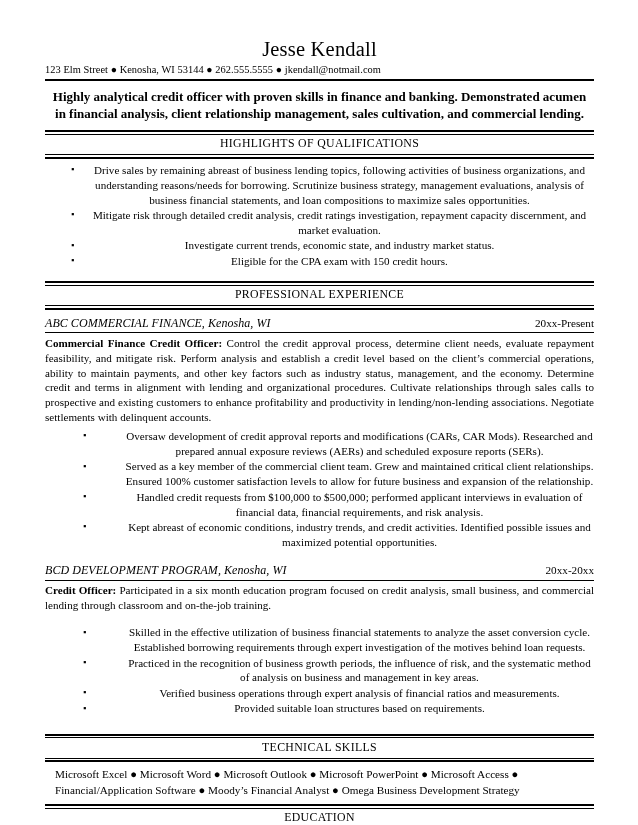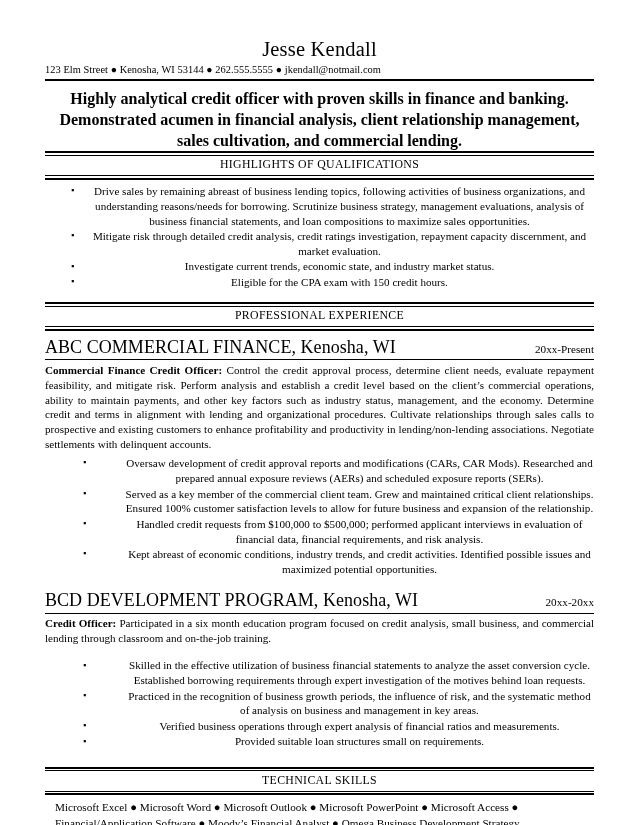--- a/index.html
+++ b/index.html
@@ -62,23 +62,23 @@
     border-bottom: 2.2px solid #000;
     height: 1.5px;
     font-size: 0;
     line-height: 0;
   }
 
   
   .summary {
     text-align: center;
     font-weight: bold;
-    font-size: 16px;
+    font-size: 13px;
     line-height: 1.32;
-    margin: 7px 4px 0 4px;
+    margin: 7px 4px 8px 4px;
   }
 
   
   .section-band {
     margin-top: 0;
   }
   .section-title {
     text-align: center;
     font-size: 11.8px;
     letter-spacing: 0.35px;
@@ -133,23 +133,24 @@
   .job { margin-top: 6px; }
   .job-header {
     display: flex;
     justify-content: space-between;
     align-items: baseline;
     border-bottom: 1px solid #000;
     padding-bottom: 1.5px;
     margin-bottom: 2.5px;
   }
   .job-company {
-    font-size: 18px;
+    font-size: 12px;
     letter-spacing: 0.05px;
     white-space: nowrap;
+    font-style: italic;
   }
   .job-dates {
     font-size: 11.2px;
     white-space: nowrap;
   }
   .job-body {
     font-size: 11.1px;
     line-height: 1.345;
     text-align: justify;
     margin: 0;
@@ -223,21 +224,21 @@
   <div class="job">
     <div class="job-header">
       <span class="job-company">BCD DEVELOPMENT PROGRAM, Kenosha, WI</span>
       <span class="job-dates">20xx-20xx</span>
     </div>
     <p class="job-body"><span class="job-role">Credit Officer:</span><span> Participated in a six month education program focused on credit analysis, small business, and commercial lending through classroom and on-the-job training.</span></p>
     <ul class="bullets exp-list" style="margin-top:12px;">
       <li>Skilled in the effective utilization of business financial statements to analyze the asset conversion cycle. Established borrowing requirements through expert investigation of the motives behind loan requests.</li>
       <li>Practiced in the recognition of business growth periods, the influence of risk, and the systematic method of analysis on business and management in key areas.</li>
       <li>Verified business operations through expert analysis of financial ratios and measurements.</li>
-      <li>Provided suitable loan structures small on requirements.</li>
+      <li>Provided suitable loan structures based on requirements.</li>
     </ul>
   </div>
 
   <div class="spacer-lg"></div>
 
   <div class="section-band">
     <div class="rule-double-top"></div>
     <div class="section-title">TECHNICAL SKILLS</div>
     <div class="rule-double-bottom"></div>
   </div>

